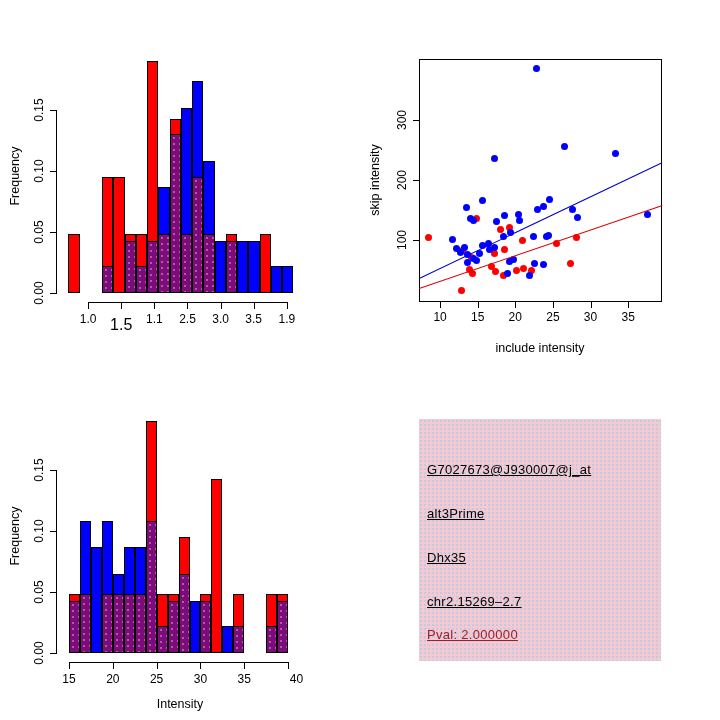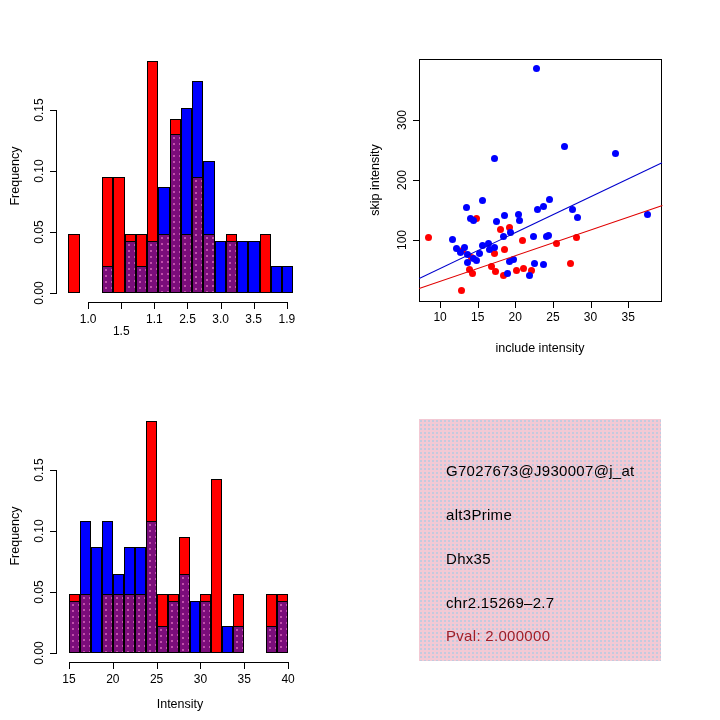--- a/index.html
+++ b/index.html
@@ -25,21 +25,21 @@
   .overlap-seg{
     background-color:#7b0d7b;
     background-image:radial-gradient(circle, rgba(255,140,215,.55) .7px, transparent .95px);
     background-size:6px 6px;
   }
   .infobox{
     position:absolute;left:59px;top:59px;width:242px;height:242px;
     background-image:radial-gradient(rgba(186,202,224,.85) .7px, transparent .95px);
     background-size:4px 4px;
   }
-  .infoline{position:absolute;left:27px;font-size:15px;letter-spacing:.3px;white-space:nowrap;}
+  .infoline{position:absolute;left:8px;font-size:13px;letter-spacing:.3px;white-space:nowrap;text-decoration:underline;}
   .il0{top:43px}.il1{top:87px}.il2{top:131px}.il3{top:175px}.il4{top:208px}
 </style>
 </head>
 <body>
 
 <div class="stage">
 
   <section class="panel p0 panel-hist">
     <div class="ylab">Frequency</div>
     <div class="plotarea" id="plot-0">
@@ -49,21 +49,21 @@
         <div style="left: 50px; top: 232.005px; width: 6px; height: 1px; background: rgb(0, 0, 0);"></div>
         <div style="left: 39px; top: 232.005px; transform: translate(-50%, -50%) rotate(-90deg); font-size: 12px; white-space: nowrap;">0.05</div>
         <div style="left: 50px; top: 171.01px; width: 6px; height: 1px; background: rgb(0, 0, 0);"></div>
         <div style="left: 39px; top: 171.01px; transform: translate(-50%, -50%) rotate(-90deg); font-size: 12px; white-space: nowrap;">0.10</div>
         <div style="left: 50px; top: 110.016px; width: 6px; height: 1px; background: rgb(0, 0, 0);"></div>
         <div style="left: 39px; top: 110.016px; transform: translate(-50%, -50%) rotate(-90deg); font-size: 12px; white-space: nowrap;">0.15</div>
         <div style="left: 88.1283px; top: 302px; width: 199.691px; height: 1px; background: rgb(0, 0, 0);"></div>
         <div style="left: 88.1283px; top: 302px; width: 1px; height: 7px; background: rgb(0, 0, 0);"></div>
         <div style="left: 73.1283px; top: 312px; width: 30px; text-align: center; font-size: 12px;">1.0</div>
         <div style="left: 121.243px; top: 302px; width: 1px; height: 7px; background: rgb(0, 0, 0);"></div>
-        <div style="left: 106.243px; top: 324px; width: 30px; text-align: center; font-size: 12px;">1.5</div>
+        <div style="left: 106.243px; top: 316px; width: 30px; text-align: center; font-size: 16px;">1.5</div>
         <div style="left: 154.359px; top: 302px; width: 1px; height: 7px; background: rgb(0, 0, 0);"></div>
         <div style="left: 139.359px; top: 312px; width: 30px; text-align: center; font-size: 12px;">1.1</div>
         <div style="left: 187.474px; top: 302px; width: 1px; height: 7px; background: rgb(0, 0, 0);"></div>
         <div style="left: 172.474px; top: 312px; width: 30px; text-align: center; font-size: 12px;">2.5</div>
         <div style="left: 220.589px; top: 302px; width: 1px; height: 7px; background: rgb(0, 0, 0);"></div>
         <div style="left: 205.589px; top: 312px; width: 30px; text-align: center; font-size: 12px;">3.0</div>
         <div style="left: 253.704px; top: 302px; width: 1px; height: 7px; background: rgb(0, 0, 0);"></div>
         <div style="left: 238.704px; top: 312px; width: 30px; text-align: center; font-size: 12px;">3.5</div>
         <div style="left: 286.819px; top: 302px; width: 1px; height: 7px; background: rgb(0, 0, 0);"></div>
         <div style="left: 271.819px; top: 312px; width: 30px; text-align: center; font-size: 12px;">1.9</div>
@@ -207,21 +207,21 @@
         <div style="left: 54.0059px; top: 312px; width: 30px; text-align: center; font-size: 12px;">15</div>
         <div style="left: 112.823px; top: 302px; width: 1px; height: 7px; background: rgb(0, 0, 0);"></div>
         <div style="left: 97.823px; top: 312px; width: 30px; text-align: center; font-size: 12px;">20</div>
         <div style="left: 156.64px; top: 302px; width: 1px; height: 7px; background: rgb(0, 0, 0);"></div>
         <div style="left: 141.64px; top: 312px; width: 30px; text-align: center; font-size: 12px;">25</div>
         <div style="left: 200.457px; top: 302px; width: 1px; height: 7px; background: rgb(0, 0, 0);"></div>
         <div style="left: 185.457px; top: 312px; width: 30px; text-align: center; font-size: 12px;">30</div>
         <div style="left: 244.274px; top: 302px; width: 1px; height: 7px; background: rgb(0, 0, 0);"></div>
         <div style="left: 229.274px; top: 312px; width: 30px; text-align: center; font-size: 12px;">35</div>
         <div style="left: 288.091px; top: 302px; width: 1px; height: 7px; background: rgb(0, 0, 0);"></div>
-        <div style="left: 273.091px; top: 312px; width: 30px; text-align: center; font-size: 12px;">40</div>
+        <div style="left: 273.091px; top: 312px; width: 30px; text-align: right; font-size: 12px;">40</div>
         <div style="left: 69.0059px; top: 234.445px; width: 10.9543px; height: 58.555px; background: rgb(255, 0, 0); border: 1px solid rgb(0, 0, 0); box-sizing: border-box;"></div>
         <div class="overlap-seg" style="left: 69.0059px; top: 240.545px; width: 10.9543px; height: 52.4555px; border: 1px solid rgb(0, 0, 0); box-sizing: border-box;"></div>
         <div style="left: 79.9602px; top: 161.251px; width: 10.9543px; height: 131.749px; background: rgb(0, 0, 255); border: 1px solid rgb(0, 0, 0); box-sizing: border-box;"></div>
         <div class="overlap-seg" style="left: 79.9602px; top: 234.445px; width: 10.9543px; height: 58.555px; border: 1px solid rgb(0, 0, 0); box-sizing: border-box;"></div>
         <div style="left: 90.9144px; top: 186.869px; width: 10.9543px; height: 106.131px; background: rgb(0, 0, 255); border: 1px solid rgb(0, 0, 0); box-sizing: border-box;"></div>
         <div style="left: 101.869px; top: 161.251px; width: 10.9543px; height: 131.749px; background: rgb(0, 0, 255); border: 1px solid rgb(0, 0, 0); box-sizing: border-box;"></div>
         <div class="overlap-seg" style="left: 101.869px; top: 234.445px; width: 10.9543px; height: 58.555px; border: 1px solid rgb(0, 0, 0); box-sizing: border-box;"></div>
         <div style="left: 112.823px; top: 213.707px; width: 10.9543px; height: 79.2932px; background: rgb(0, 0, 255); border: 1px solid rgb(0, 0, 0); box-sizing: border-box;"></div>
         <div class="overlap-seg" style="left: 112.823px; top: 234.445px; width: 10.9543px; height: 58.555px; border: 1px solid rgb(0, 0, 0); box-sizing: border-box;"></div>
         <div style="left: 123.777px; top: 186.869px; width: 10.9543px; height: 106.131px; background: rgb(0, 0, 255); border: 1px solid rgb(0, 0, 0); box-sizing: border-box;"></div>

